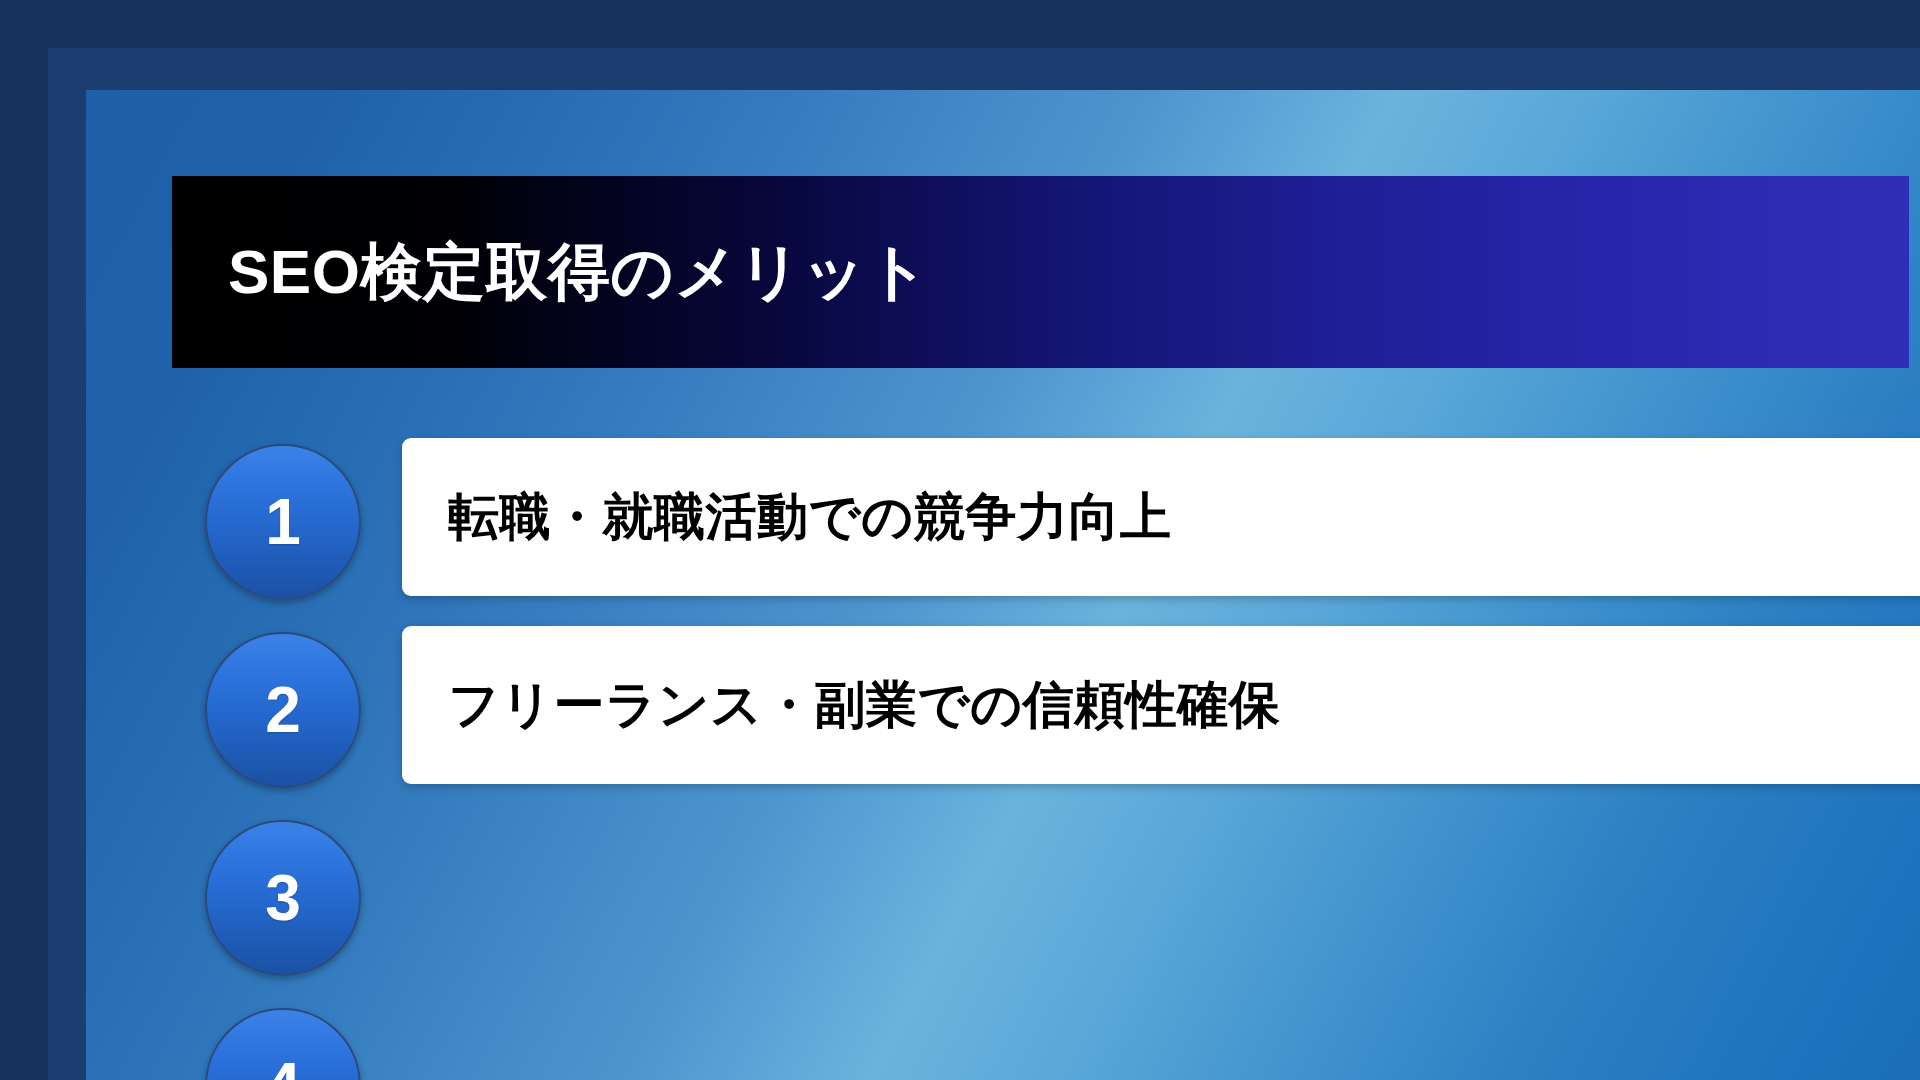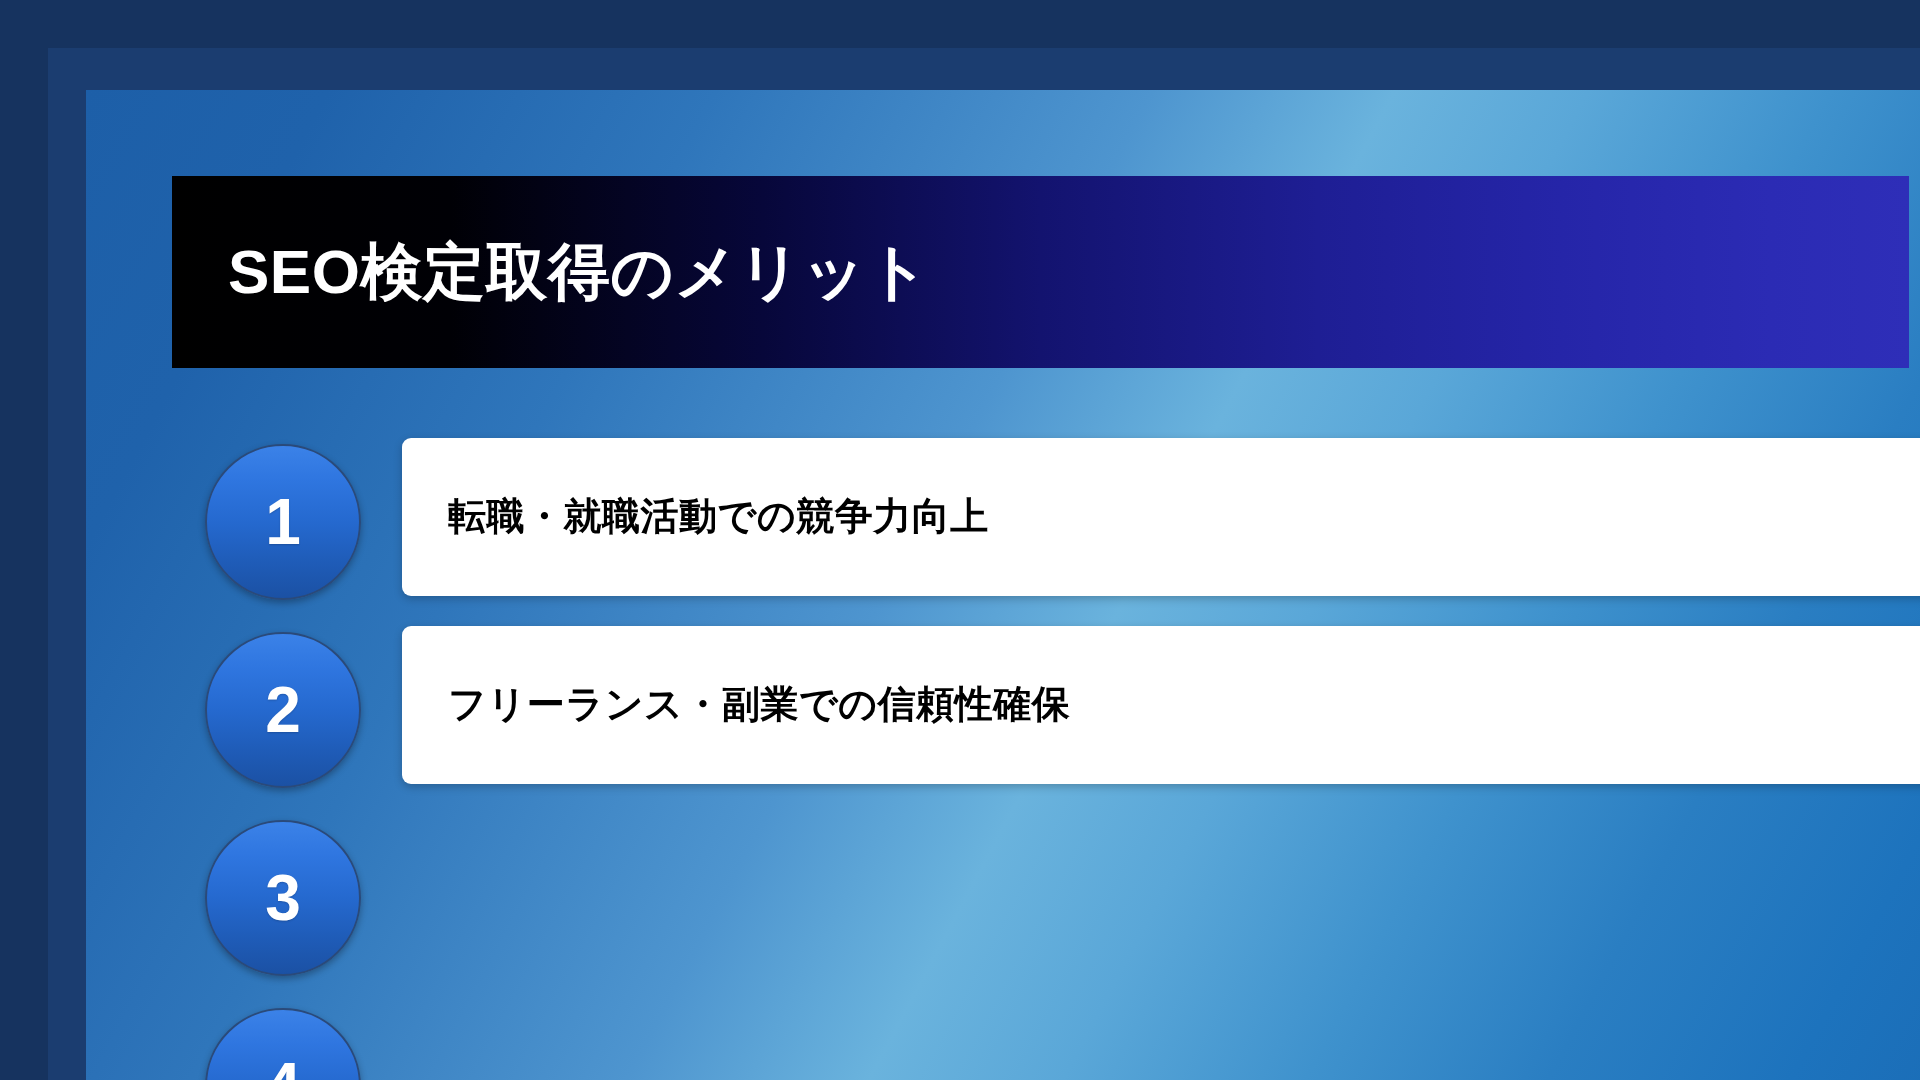--- a/index.html
+++ b/index.html
@@ -121,21 +121,21 @@
     height: 158px;
     background: #ffffff;
     border-radius: 9px;
     box-shadow: 0 3px 8px rgba(0,0,0,0.22);
     display: flex;
     align-items: center;
   }
 
   .card-text {
     color: #000000;
-    font-size: 38px;
+    font-size: 51px;
     font-weight: bold;
     letter-spacing: 0.5px;
     padding-left: 30px;
     line-height: 1.15;
     white-space: nowrap;
   }
 </style>
 </head>
 <body>
 

